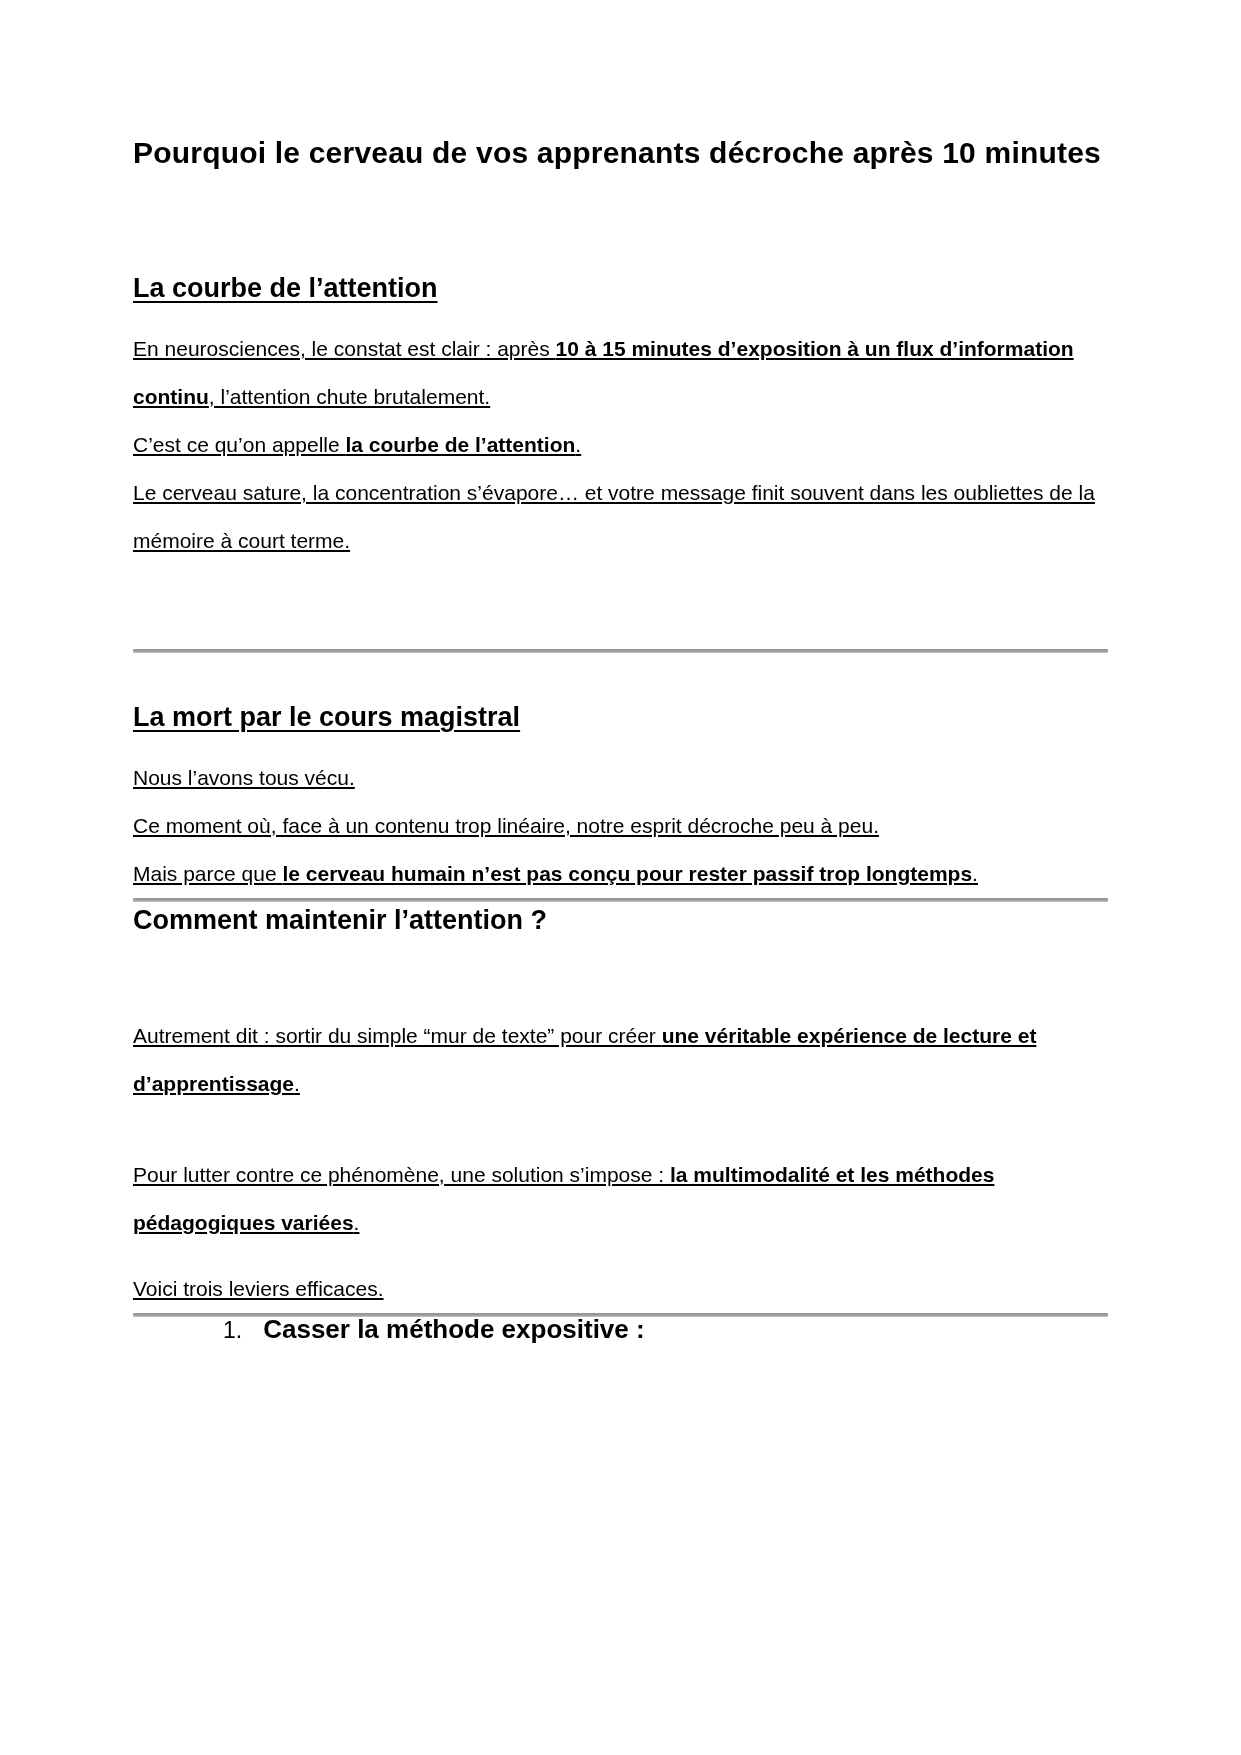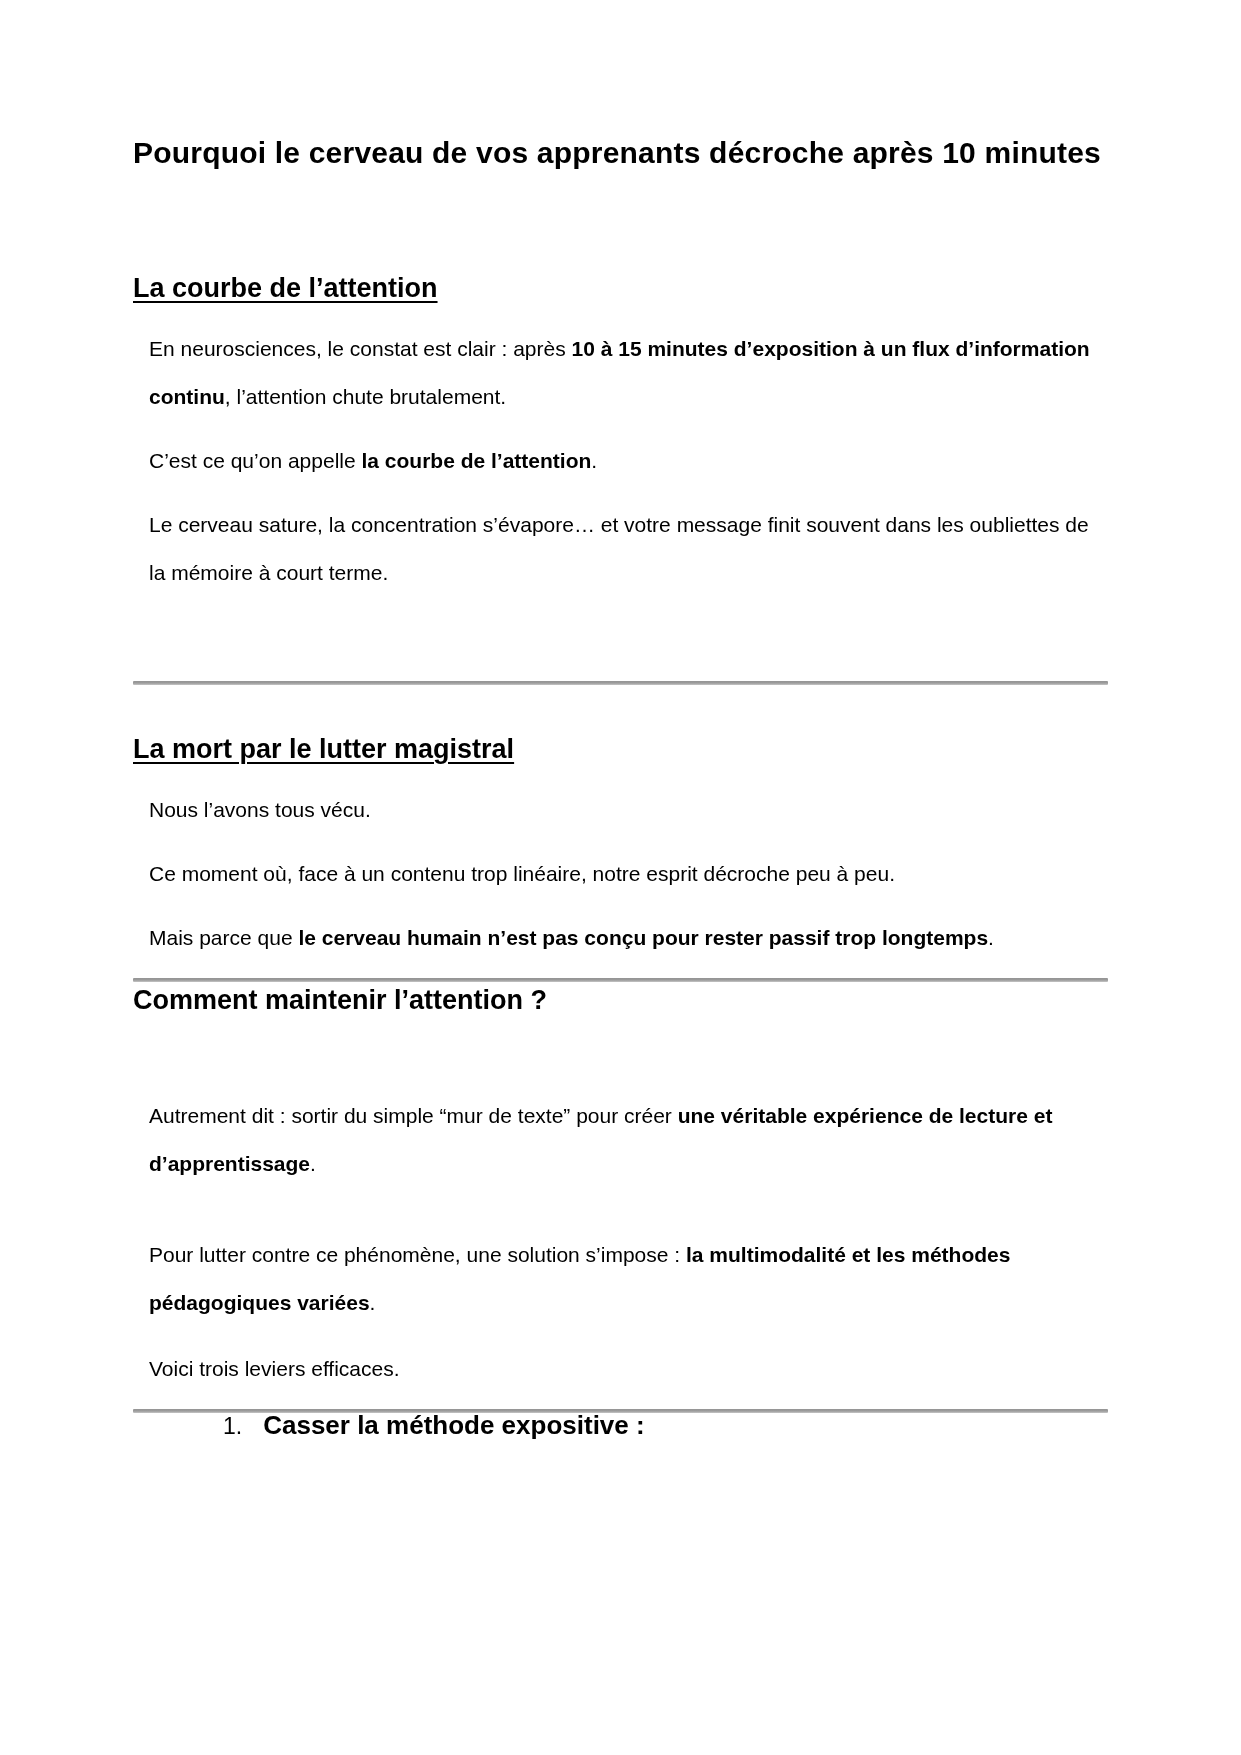--- a/index.html
+++ b/index.html
@@ -33,24 +33,25 @@
     font-size: 27px;
     font-weight: 700;
     line-height: 37px;
   }
   .section-heading.underlined {
     text-decoration: underline;
     text-decoration-thickness: 2px;
     text-underline-offset: 4px;
   }
   .paragraph {
-    margin: 16px;
+    margin: 0;
     font-size: 21px;
     font-weight: 400;
     line-height: 48px;
+    text-decoration: underline;
   }
   .paragraph b { font-weight: 700; }
   .h-rule {
     height: 4px;
     border: 0;
     margin: 0;
     background: linear-gradient(to bottom, #949494 0%, #9b9b9b 50%, #c6c6c6 100%);
     border-radius: 1px;
   }
   .numbered-heading {
@@ -83,21 +84,21 @@
 <body>
 
 <div class="page">
   <h1 class="doc-title">Pourquoi le cerveau de vos apprenants décroche après 10 minutes</h1>
   <div id="content">
       <h2 class="section-heading underlined">La courbe de l’attention</h2>
       <p class="paragraph"><span>En neurosciences, le constat est clair : après </span><b>10 à 15 minutes d’exposition à un flux d’information continu</b><span>, l’attention chute brutalement.</span></p>
       <p class="paragraph"><span>C’est ce qu’on appelle </span><b>la courbe de l’attention</b><span>.</span></p>
       <p class="paragraph"><span>Le cerveau sature, la concentration s’évapore… et votre message finit souvent dans les oubliettes de la mémoire à court terme.</span></p>
       <hr class="h-rule">
-      <h2 class="section-heading underlined">La mort par le lutter magistral</h2>
+      <h2 class="section-heading underlined">La mort par le cours magistral</h2>
       <p class="paragraph"><span>Nous l’avons tous vécu.</span></p>
       <p class="paragraph"><span>Ce moment où, face à un contenu trop linéaire, notre esprit décroche peu à peu.</span></p>
       <p class="paragraph"><span>Mais parce que </span><b>le cerveau humain n’est pas conçu pour rester passif trop longtemps</b><span>.</span></p>
       <hr class="h-rule">
       <h2 class="section-heading">Comment maintenir l’attention ?</h2>
       <p class="paragraph"><span>Autrement dit : sortir du simple “mur de texte” pour créer </span><b>une véritable expérience de lecture et d’apprentissage</b><span>.</span></p>
       <p class="paragraph"><span>Pour lutter contre ce phénomène, une solution s’impose : </span><b>la multimodalité et les méthodes pédagogiques variées</b><span>.</span></p>
       <p class="paragraph"><span>Voici trois leviers efficaces.</span></p>
       <hr class="h-rule">
       <div class="numbered-heading"><span class="list-number">1.</span><span class="list-label">Casser la méthode expositive :</span></div>

